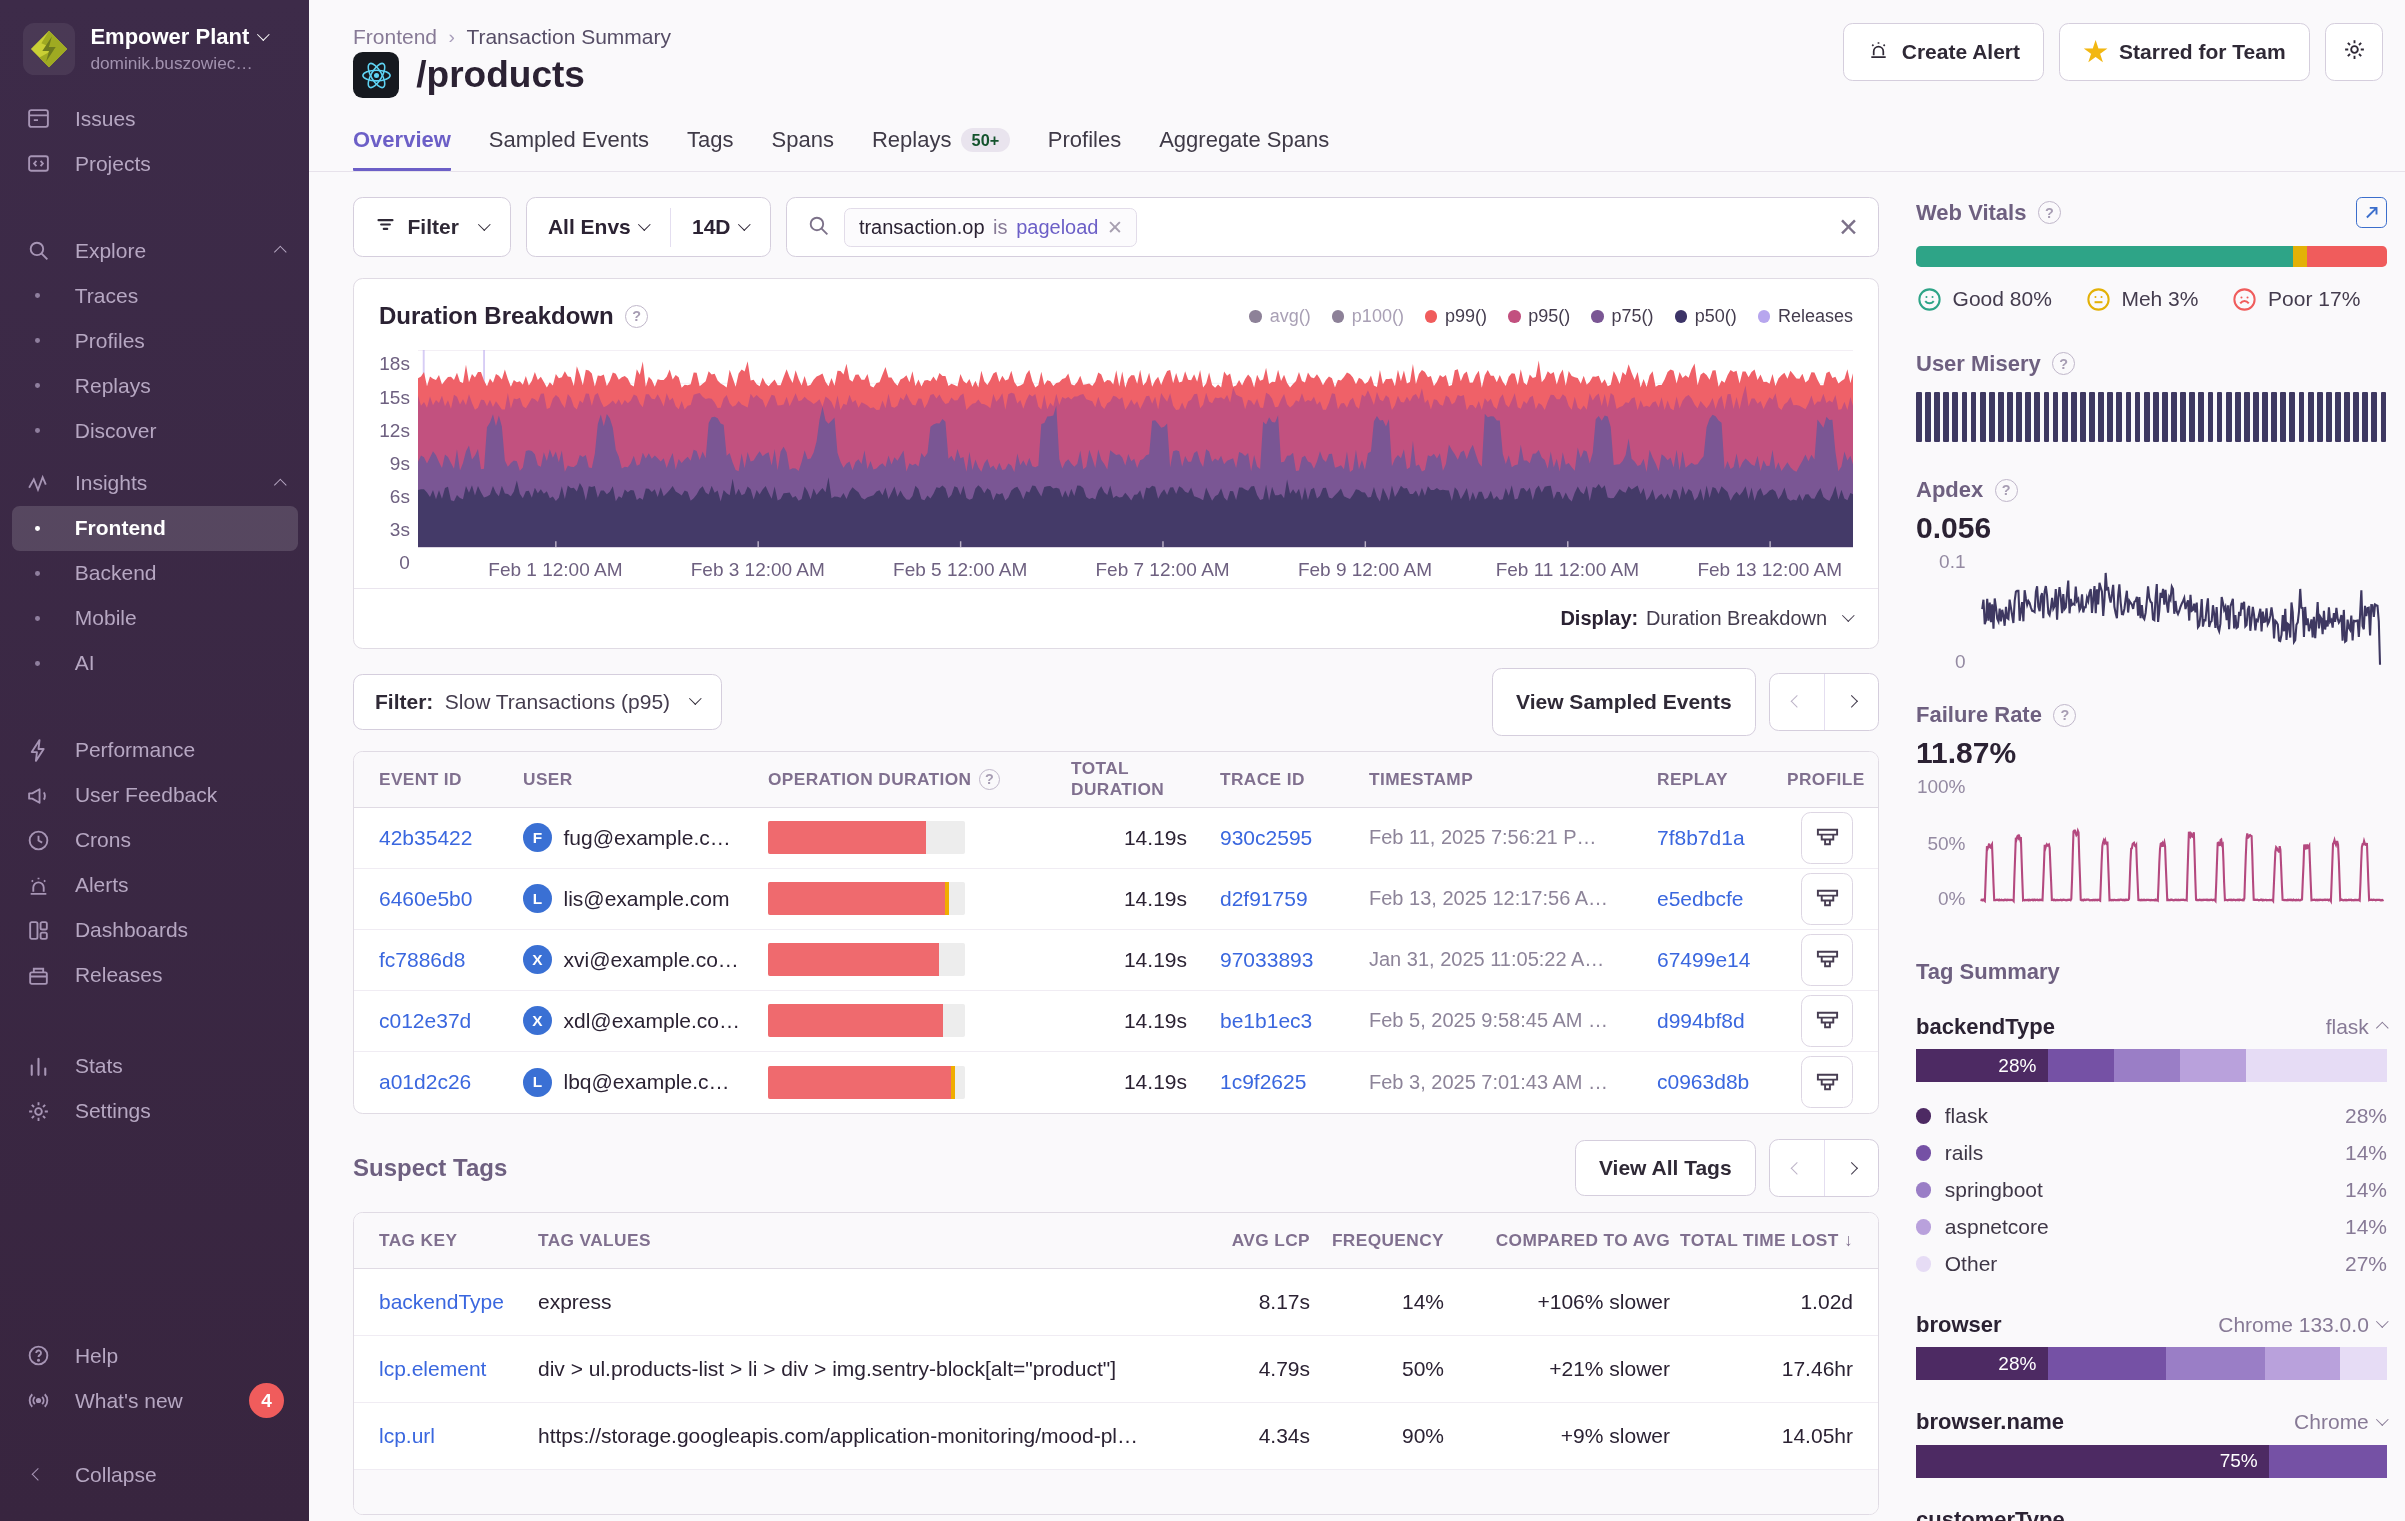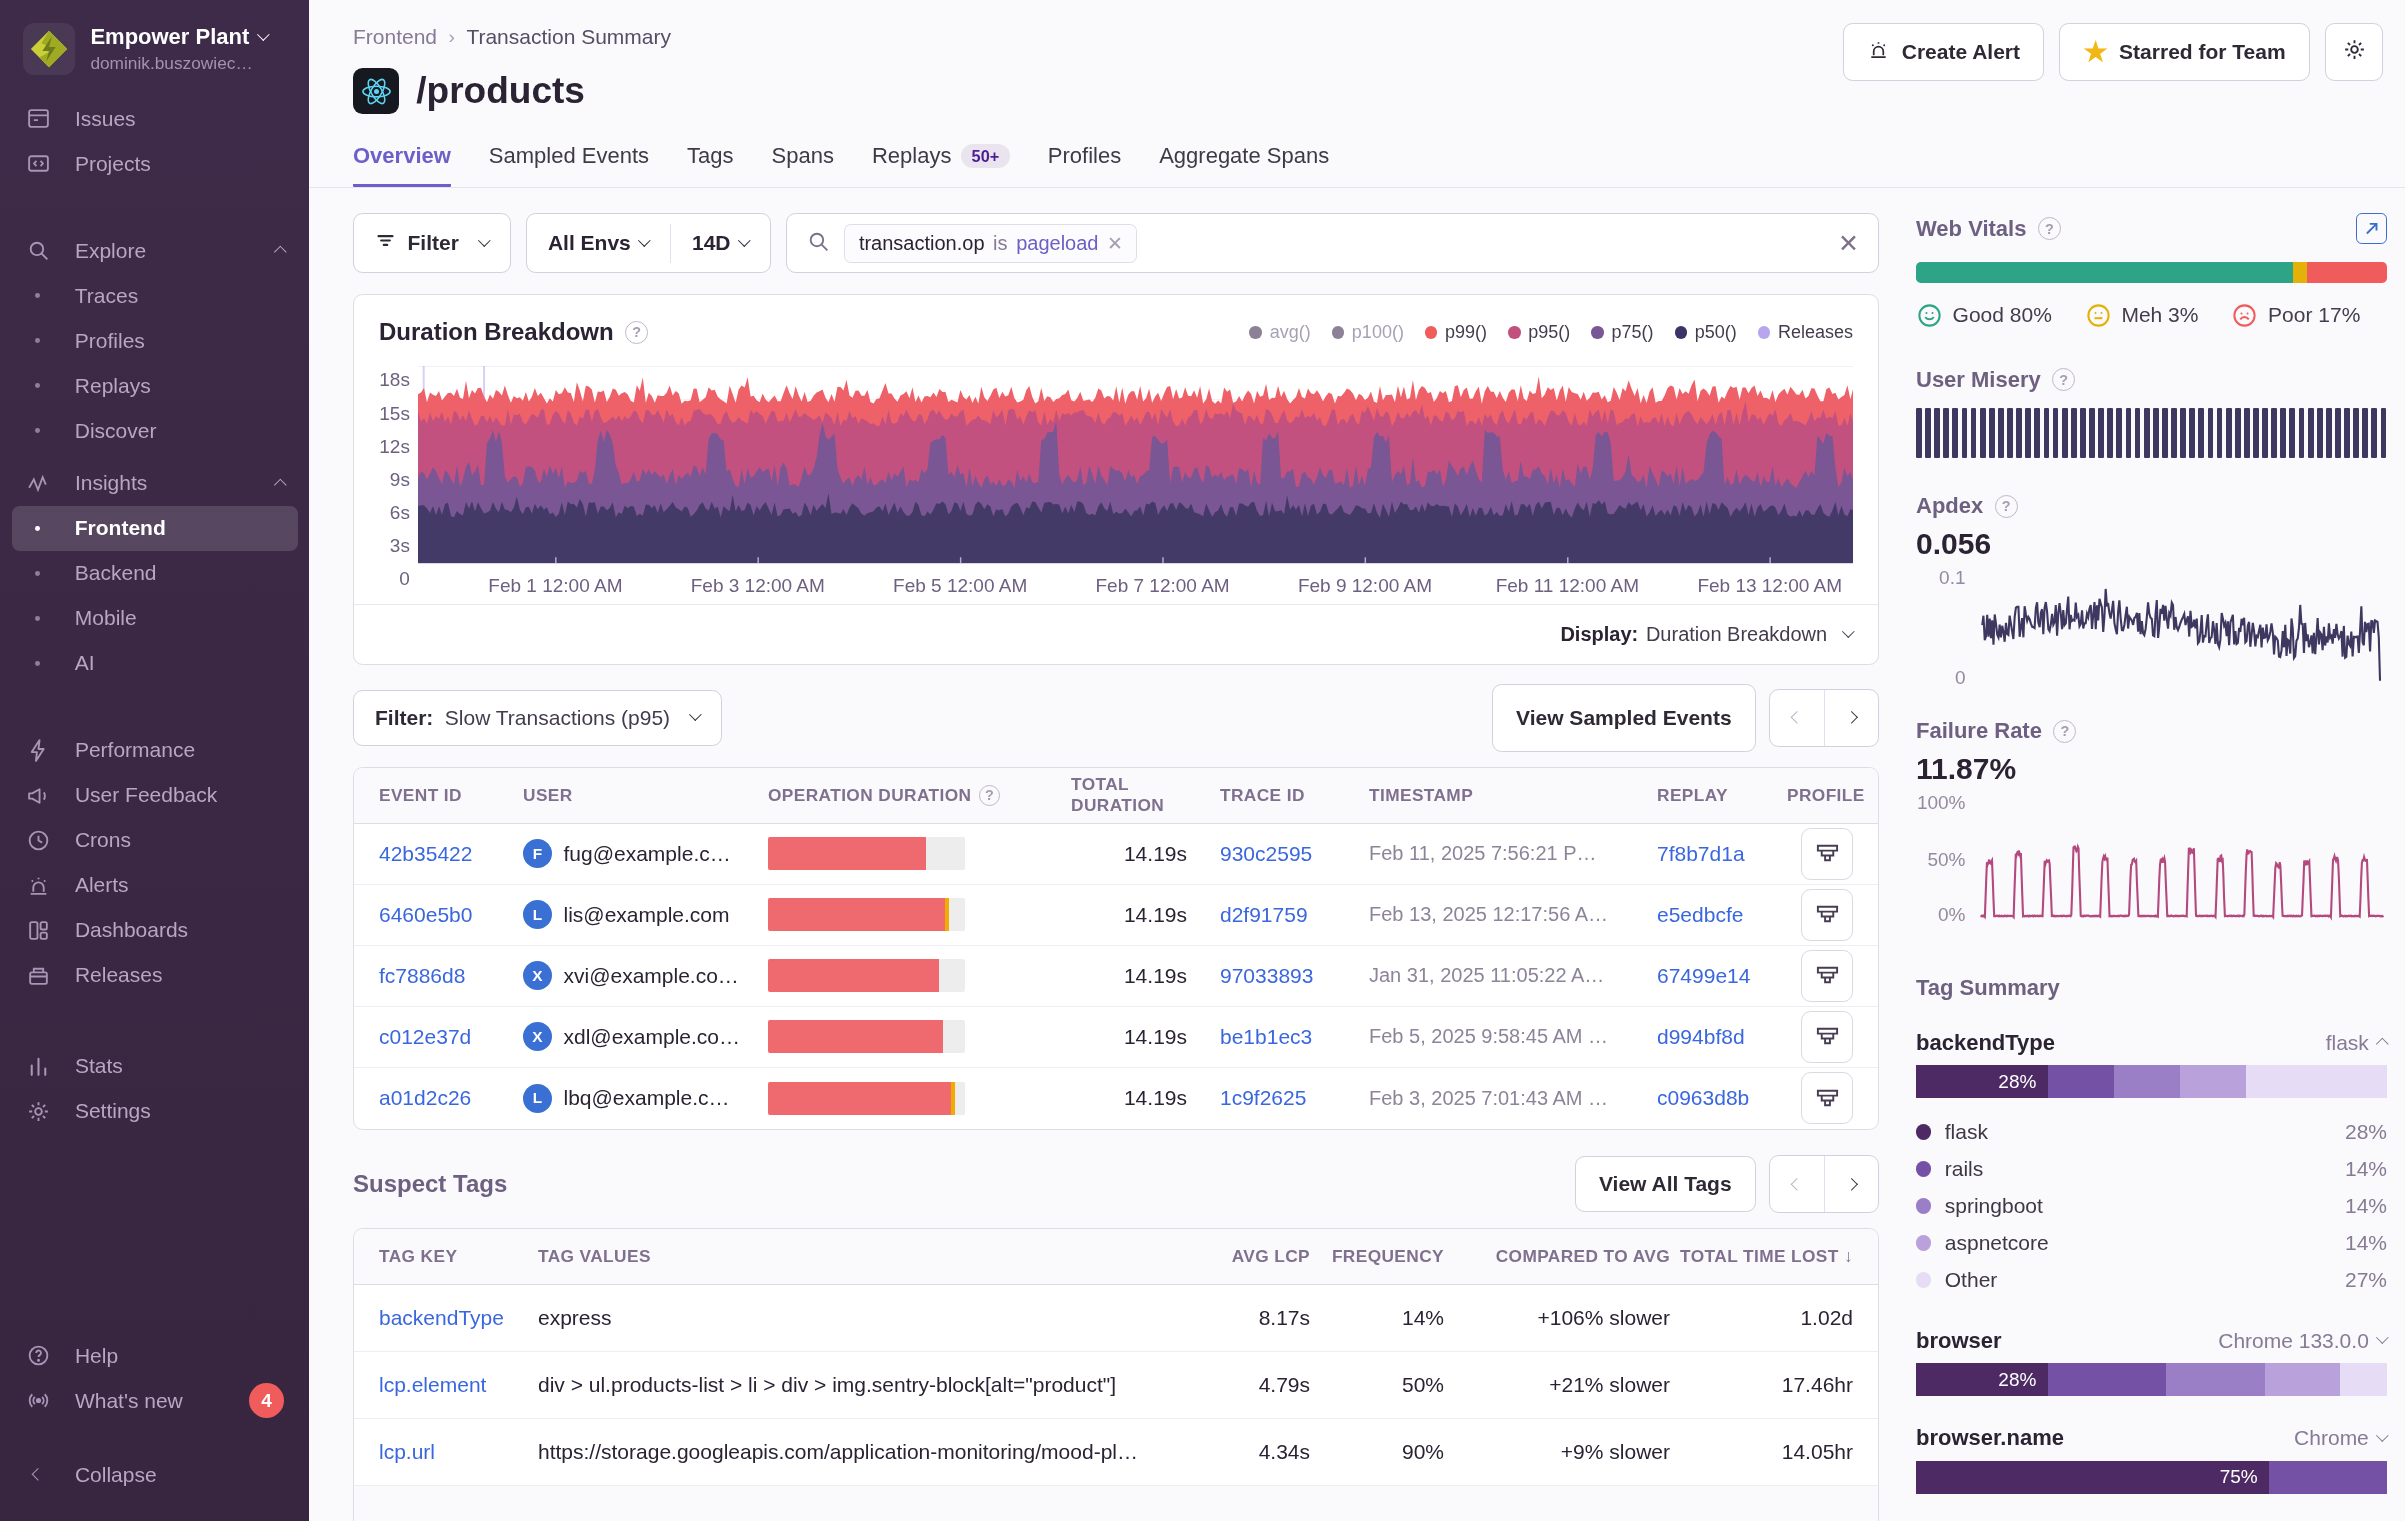--- a/index.html
+++ b/index.html
@@ -36,35 +36,35 @@
   .cv.up { transform:rotate(-135deg); top:1.9px; }
   .cv.left { transform:rotate(135deg); margin:0; top:0; }
   .cv.right { transform:rotate(-45deg); margin:0; top:0; }
 
   
   .main { position:absolute; left:309px; top:0; right:0; bottom:0; }
   .main-header { position:relative; padding:25px 23px 0 44px; }
   .breadcrumb { display:flex; align-items:center; gap:11.5px; font-size:21px; color:#877a96; }
   .breadcrumb .sep { color:#a89dba; font-size:19px; }
   .breadcrumb .crumb-b { color:#564d66; }
-  .title-row { display:flex; align-items:center; gap:17.3px; margin-top:19px; }
+  .title-row { display:flex; align-items:center; gap:17.3px; margin-top:3px; }
   .proj-icon { width:46px; height:46px; border-radius:9.6px; background:#16191f; display:flex;
     align-items:center; justify-content:center; }
   .page-title { font-size:37px; font-weight:bold; color:#2b2233; }
   .header-actions { position:absolute; right:23px; top:23px; display:flex; gap:15.4px; }
   .btn { display:flex; align-items:center; gap:11.5px; height:58px; padding:0 23px; background:#fff;
     border:1px solid #d5cedd; border-radius:9.6px; font-size:21px; font-weight:bold; color:#2f2936; cursor:pointer; }
   .btn.icon-only { width:58px; padding:0; justify-content:center; }
   .star { color:#f2b712; font-size:27px; line-height:1; }
 
   .tabs { display:flex; gap:38px; padding:29px 0 0 44px; border-bottom:1px solid #e7e2eb; font-size:22px; }
   .tab { padding-bottom:15.4px; color:#3f3a47; display:flex; align-items:center; gap:9.6px; cursor:pointer;
     border-bottom:3.8px solid transparent; border-radius:1px; }
   .tab.active { color:#6c5fc7; border-bottom-color:#6c5fc7; font-weight:bold; }
-  .tab-badge { background:#e9e4ee; border-radius:13.4px; padding:2.9px 10.6px; font-size:16.3px; font-weight:bold; color:#4c1d95;text-align:right; }
+  .tab-badge { background:#e9e4ee; border-radius:13.4px; padding:2.9px 10.6px; font-size:16.3px; font-weight:bold; color:#14532d;text-align:right; }
 
   .content { display:flex; padding:25px 19px 0 44px; gap:37px; }
   .col-left { width:1526px; flex:none; }
   .col-right { flex:1; min-width:0; }
 
   
   .filter-bar { display:flex; gap:15.4px; height:60px;border-radius:22px; }
   .fbtn { display:flex; align-items:center; background:#fff; border:1px solid #d5cedd; border-radius:9.6px;
     font-size:21px; font-weight:bold; color:#2f2936; padding:0 21px; gap:11.5px; cursor:pointer; }
   .seg-group { display:flex; background:#fff; border:1px solid #d5cedd; border-radius:9.6px; overflow:hidden; }

